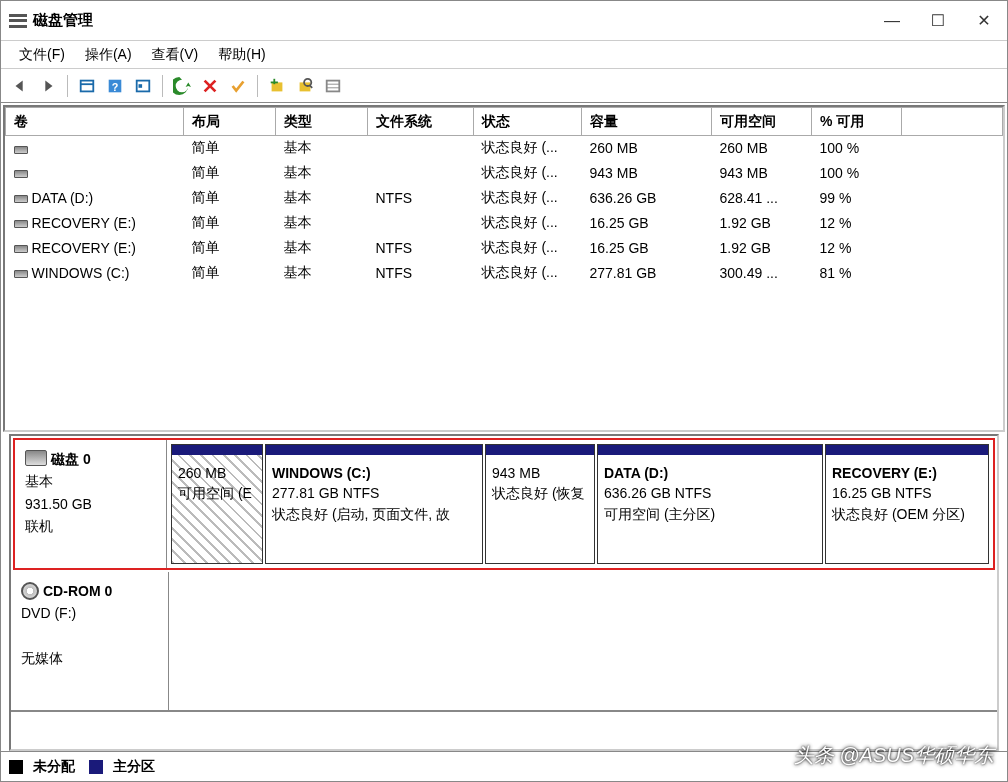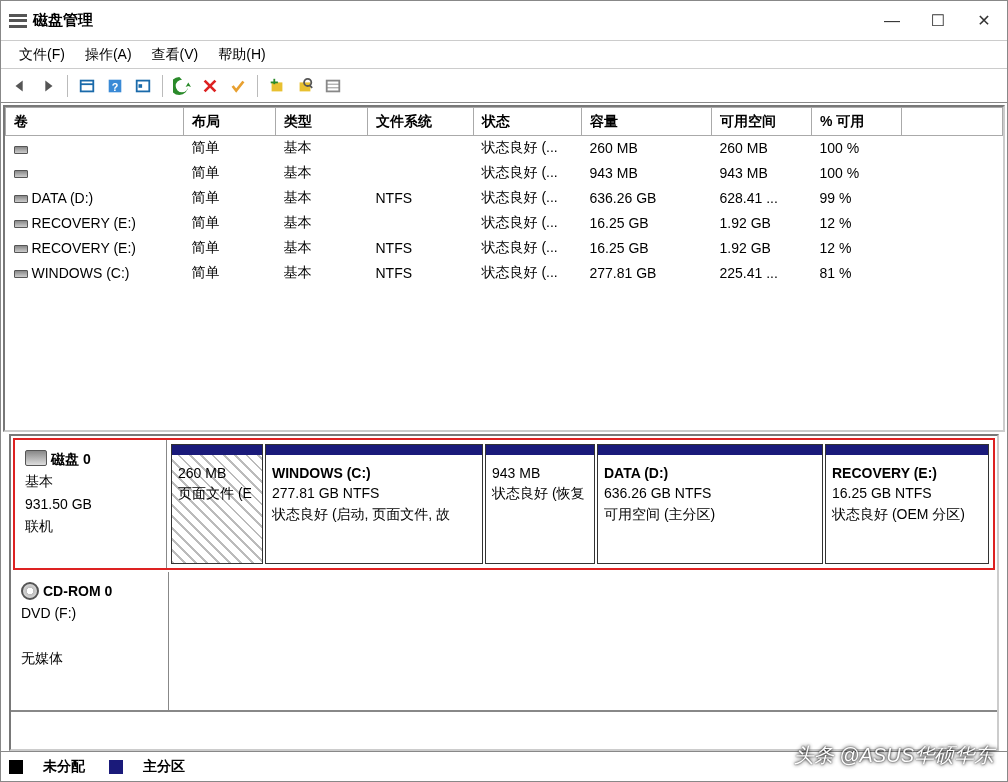--- a/index.html
+++ b/index.html
@@ -159,21 +159,21 @@
   }
   .part.hatched .part-body {
     background-image: repeating-linear-gradient(45deg, #bbb 0, #bbb 2px, #fff 2px, #fff 8px);
   }
   .part-name { font-weight: bold; }
 
   
   .legend {
     display: flex;
     align-items: center;
-    gap: 16px;
+    gap: 6px;
     height: 30px;
     padding-left: 8px;
     border-top: 1px solid #888;
     font-size: 14px;
     font-weight: bold;
   }
   .legend-sq {
     width: 14px; height: 14px;
     display: inline-block;
     margin-right: 4px;
@@ -369,21 +369,21 @@
           <td>12 %</td>
           <td></td>
         </tr>
         <tr>
           <td><span class="vol-icon"></span><span>WINDOWS (C:)</span></td>
           <td>简单</td>
           <td>基本</td>
           <td>NTFS</td>
           <td>状态良好 (...</td>
           <td>277.81 GB</td>
-          <td>225.41 ...</td>
+          <td>300.49 ...</td>
           <td>81 %</td>
           <td></td>
         </tr>
       </tbody>
   </table>
 </div>
 
 <div class="diskmap-wrap">
 
   <div class="disk-row highlight">
@@ -392,21 +392,21 @@
       <div>基本</div>
       <div>931.50 GB</div>
       <div>联机</div>
     </div>
     <div class="parts" id="disk0-parts">
 
     <div class="part hatched" style="width: 92px;">
           <div class="part-head"></div>
           <div class="part-body">
             <div>260 MB</div>
-            <div>页面文件 (E</div>
+            <div>可用空间 (E</div>
           </div>
         </div>
         <div class="part" style="width: 218px;">
           <div class="part-head"></div>
           <div class="part-body">
             <div class="part-name">WINDOWS  (C:)</div>
             <div>277.81 GB NTFS</div>
             <div>状态良好 (启动, 页面文件, 故</div>
           </div>
         </div>

